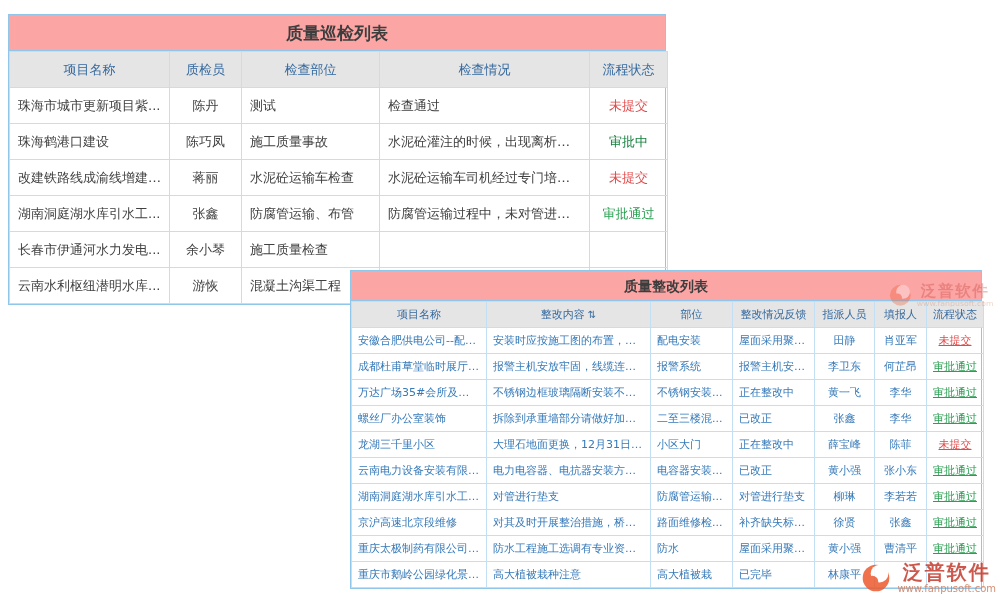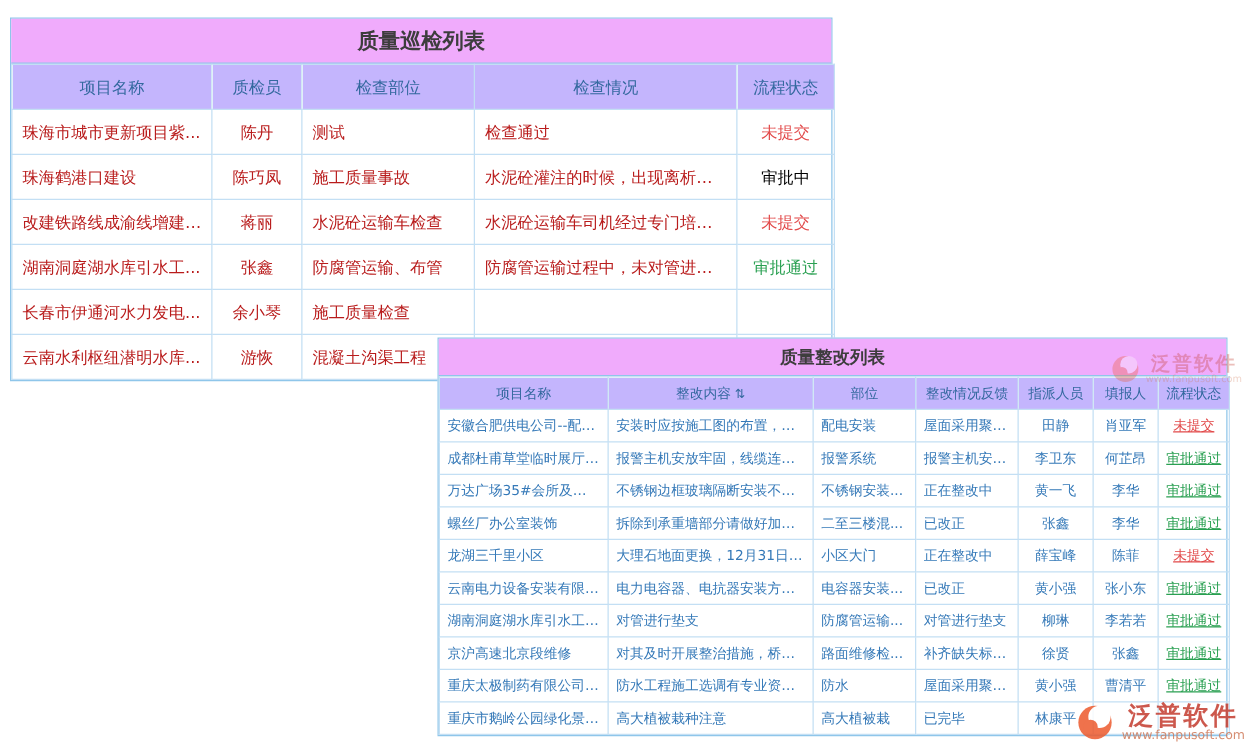--- a/index.html
+++ b/index.html
@@ -5,33 +5,33 @@
   * { margin:0; padding:0; box-sizing:border-box; }
   html,body { width:1000px; height:600px; }
   body {
     position:relative; overflow:hidden; background:#ffffff;
     font-family:"DejaVu Sans","Liberation Sans",sans-serif;
   }
   .table-card { position:absolute; background:#fff; border:1px solid #8fc6ea; }
   .inspection { left:8px; top:14px; width:658px; }
   .rectification { left:350px; top:270px; width:632px; }
   .table-title {
-    text-align:center; font-weight:bold; color:#3d3d3d; background:#f0abfc;
+    text-align:center; font-weight:bold; color:#3d3d3d; background:#fca5a5;
     border-bottom:1px solid #8fc6ea;
   }
   .inspection .table-title { height:36px; line-height:36px; font-size:17px; }
   .rectification .table-title { height:30px; line-height:30px; font-size:14px; }
   table { width:100%; border-collapse:collapse; table-layout:fixed; }
   th, td {
     border:1px solid #c3dff4; overflow:hidden; white-space:nowrap;
     text-overflow:ellipsis;
   }
-  th { background:#c4b5fd; color:#34699f; font-weight:normal; text-align:center; }
+  th { background:#e5e5e5; color:#34699f; font-weight:normal; text-align:center; }
   .inspection th { height:36px; font-size:13px; }
-  .inspection td { height:36px; font-size:13px; color:#b91c1c; padding:0 8px; }
+  .inspection td { height:36px; font-size:13px; color:#404040; padding:0 8px; }
   .rectification th { height:26px; font-size:11px; }
   .rectification td { height:26px; font-size:11px; color:#3579b8; padding:0 6px; }
   td.al { text-align:left; }
   td.ac { text-align:center; }
   #inspection-body tr:first-child td.situation { }
   .rectification td.status { text-decoration:underline; }
   .sort-icon { font-size:10px; color:#34699f; margin-left:3px; cursor:pointer; }
   .watermark { position:absolute; display:flex; align-items:center; gap:5px; }
   .wm-bottom { right:4px; bottom:6px; opacity:.85; }
   .wm-top { right:6px; top:282px; opacity:.32; transform:scale(.78); transform-origin:right top; }
@@ -68,21 +68,21 @@
           <td class="ac">陈丹</td>
           <td class="al">测试</td>
           <td class="al situation">检查通过</td>
           <td class="ac status" style="color: rgb(226, 74, 74);">未提交</td>
         </tr>
         <tr>
           <td class="al">珠海鹤港口建设</td>
           <td class="ac">陈巧凤</td>
           <td class="al">施工质量事故</td>
           <td class="al situation">水泥砼灌注的时候，出现离析现象</td>
-          <td class="ac status" style="color: #000000;">审批中</td>
+          <td class="ac status" style="color: #15803d;">审批中</td>
         </tr>
         <tr>
           <td class="al">改建铁路线成渝线增建第...</td>
           <td class="ac">蒋丽</td>
           <td class="al">水泥砼运输车检查</td>
           <td class="al situation">水泥砼运输车司机经过专门培训...</td>
           <td class="ac status" style="color: rgb(226, 74, 74);">未提交</td>
         </tr>
         <tr>
           <td class="al">湖南洞庭湖水库引水工...</td>

